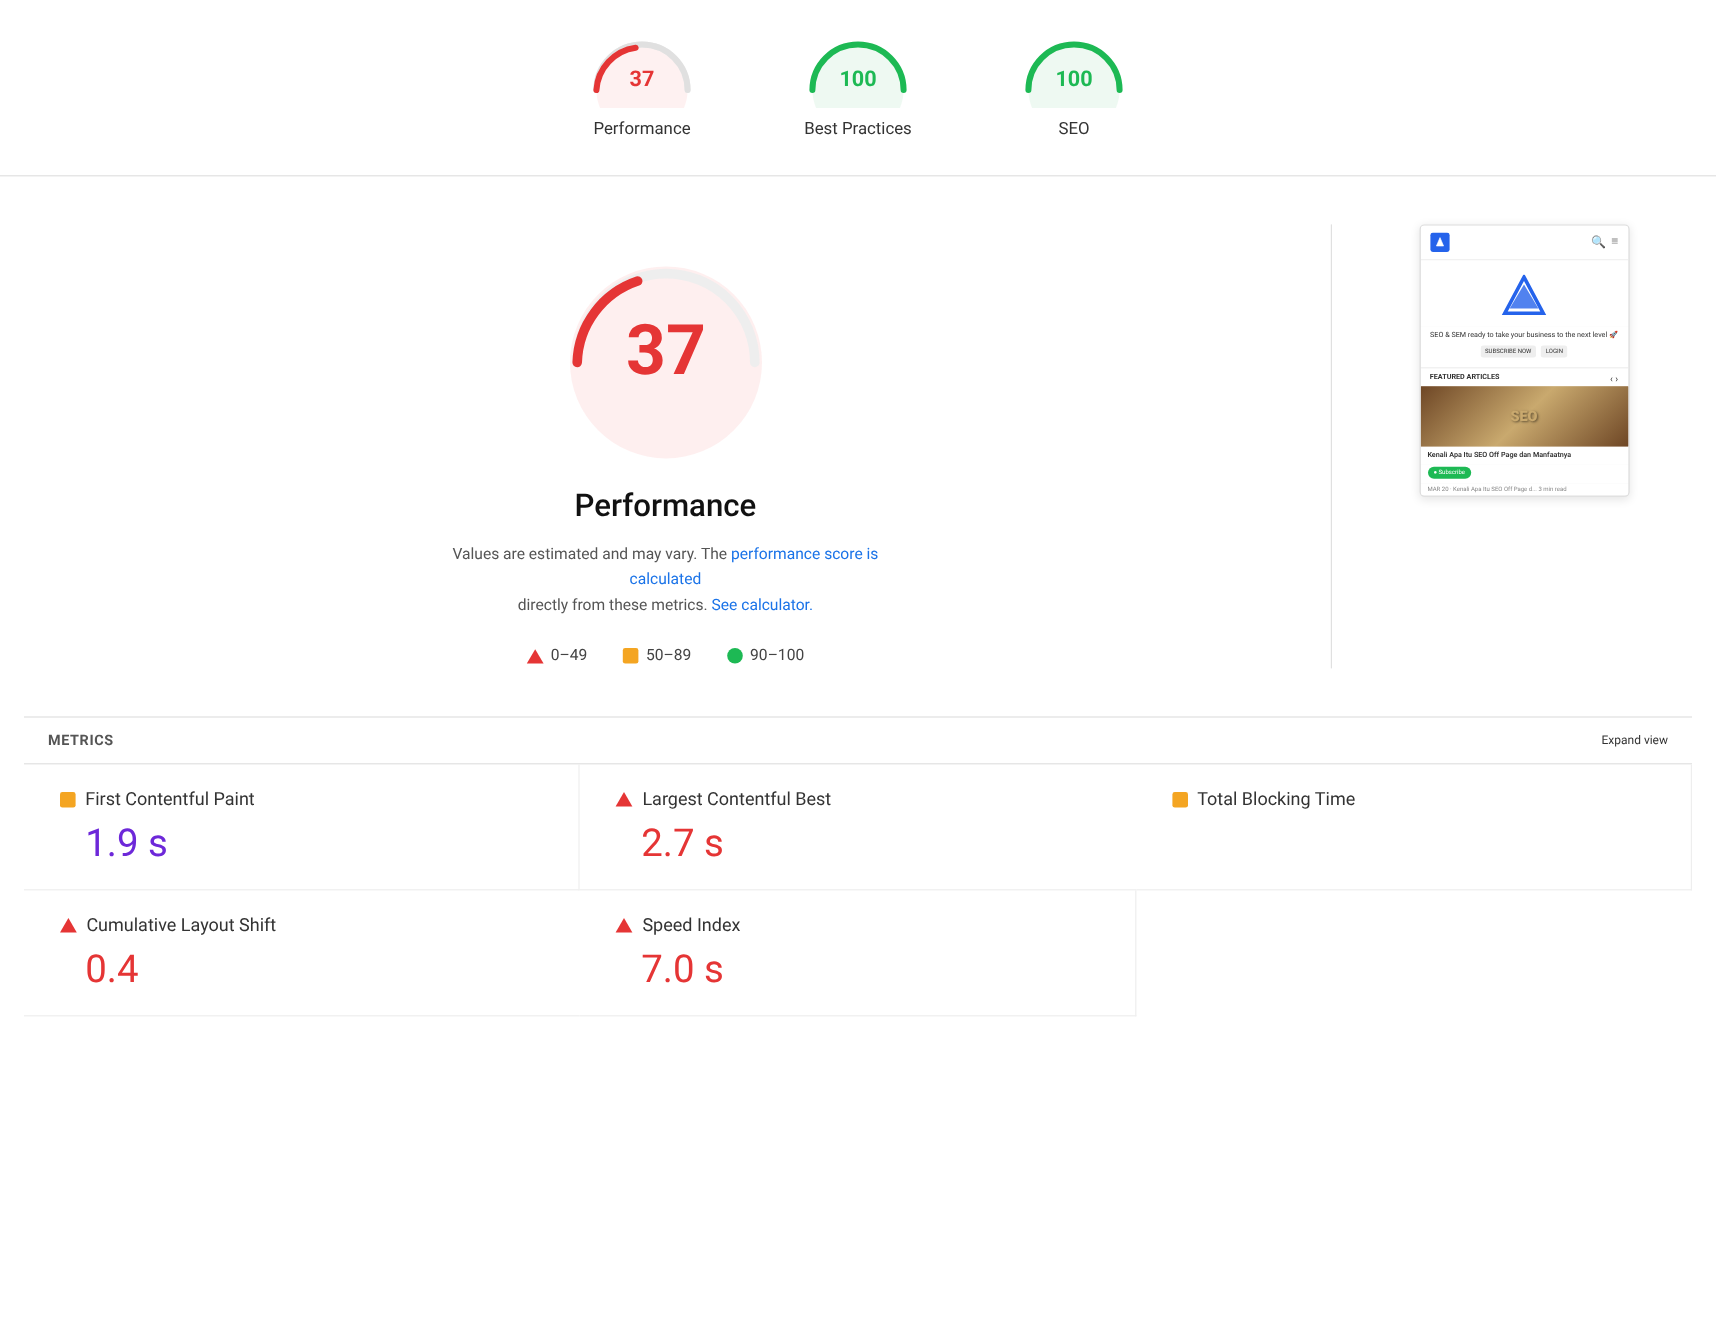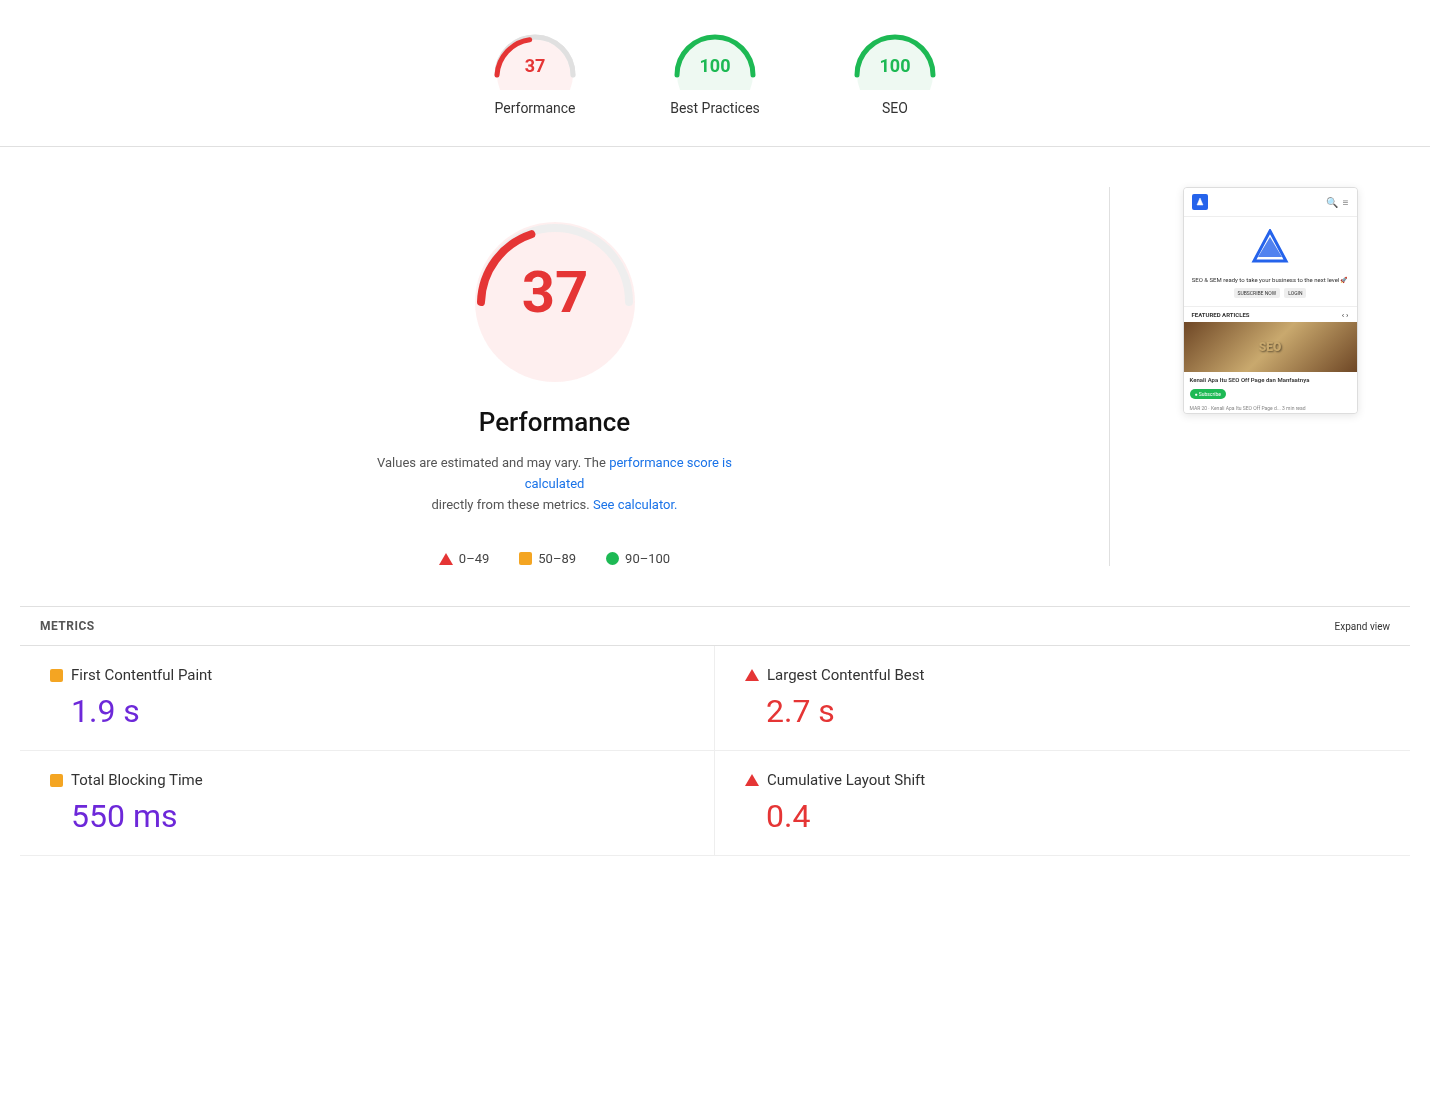--- a/index.html
+++ b/index.html
@@ -69,21 +69,21 @@
       font-weight: 500;
       margin-bottom: 16px;
       color: #111;
     }
     .performance-description {
       font-size: 13px;
       color: #555;
       text-align: center;
       max-width: 400px;
       line-height: 1.6;
-      margin-bottom: 36px;
+      margin-bottom: 24px;
     }
     .performance-description a {
       color: #1a73e8;
       text-decoration: none;
     }
 
     .legend {
       display: flex;
       gap: 30px;
       align-items: center;
@@ -246,21 +246,21 @@
       letter-spacing: 0.5px;
       text-transform: uppercase;
     }
     .expand-view {
       font-size: 10px;
       color: #333;
       cursor: pointer;
     }
     .metrics-grid {
       display: grid;
-      grid-template-columns: 1fr 1fr;
+      grid-template-columns: 1fr 1fr 1fr;
     }
     .metric-item {
       padding: 20px 30px;
       border-bottom: 1px solid #eee;
     }
     .metric-item:nth-child(odd) {
       border-right: 1px solid #eee;
     }
     .metric-header {
       display: flex;
@@ -451,25 +451,31 @@
         <span class="metric-name">Largest Contentful Best</span>
       </div>
       <div class="metric-value">2.7 s</div>
     </div>
 
     <div class="metric-item">
       <div class="metric-header">
         <div class="metric-icon-square"></div>
         <span class="metric-name">Total Blocking Time</span>
       </div>
-      <div class="metric-value orange">550 ms</div>
     </div>
 
     <div class="metric-item">
       <div class="metric-header">
         <div class="metric-icon-triangle"></div>
         <span class="metric-name">Cumulative Layout Shift</span>
       </div>
       <div class="metric-value">0.4</div>
     </div>
 
+    <div class="metric-item">
+      <div class="metric-header">
+        <div class="metric-icon-triangle"></div>
+        <span class="metric-name">Speed Index</span>
+      </div>
+      <div class="metric-value">7.0 s</div>
+    </div>
   </div>
 </div>
 
 </body></html>

